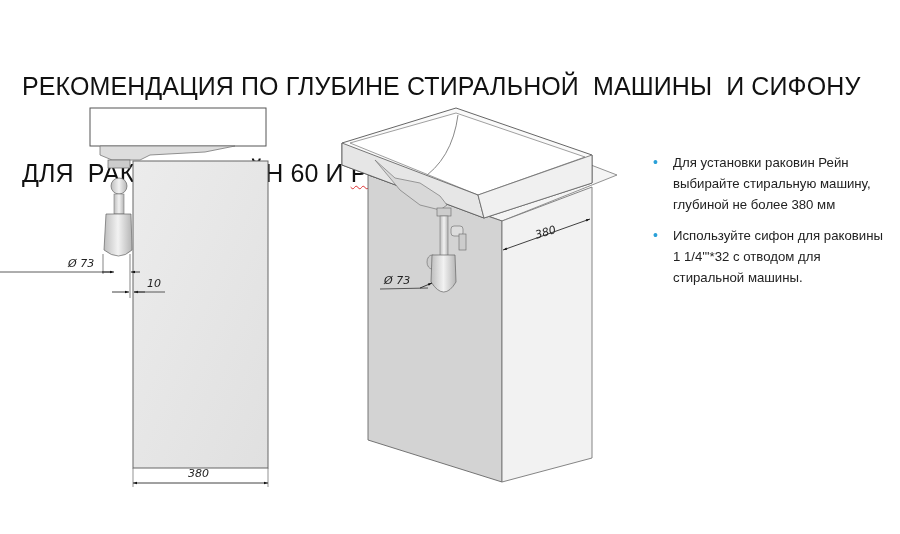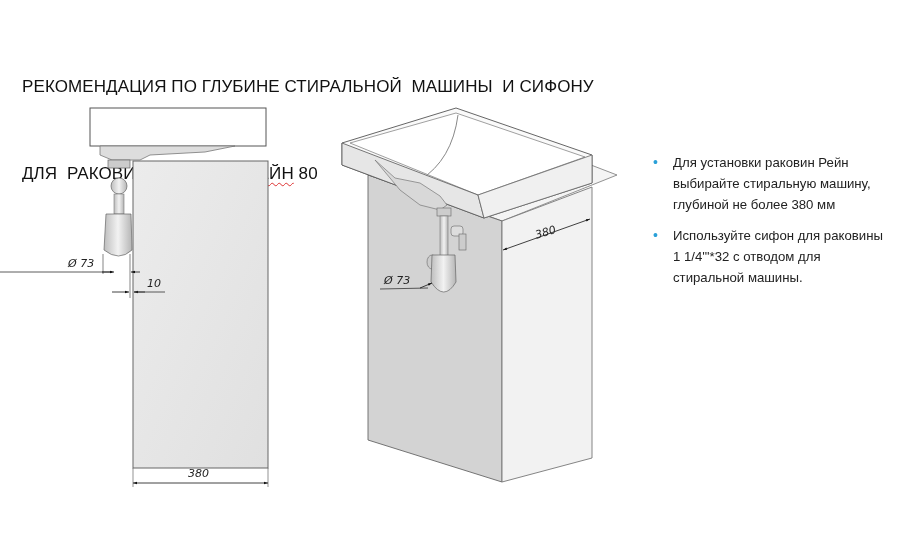--- a/index.html
+++ b/index.html
@@ -1,17 +1,17 @@
 <!DOCTYPE html>
 <html><head>
 <meta charset="utf-8">
 <style>
   html, body { margin:0; padding:0; background:#ffffff; }
   body { width:900px; height:534px; position:relative; overflow:hidden; font-family:"Liberation Sans", sans-serif; }
-  .title { position:absolute; left:22px; top:14px; font-size:17px; line-height:29px; color:#111; letter-spacing:0.1px; white-space:pre; }
+  .title { position:absolute; left:22px; top:14px; font-size:25px; line-height:29px; color:#111; letter-spacing:0.1px; white-space:pre; }
   .title .squiggle { text-decoration: underline wavy #d33; text-decoration-thickness:1px; text-underline-offset:3px; }
   svg.drawing { position:absolute; left:0; top:0; }
   .bullets { position:absolute; left:650px; top:152px; width:240px; margin:0; padding:0; list-style:none; font-size:13.2px; line-height:21px; color:#222; }
   .bullets li { position:relative; padding-left:23px; margin-bottom:10px; }
   .bullets li .dot { position:absolute; left:3px; top:0; color:#2aa0d8; font-size:14px; }
   .dimtext { font-family:"DejaVu Sans", sans-serif; font-style:italic; font-size:11px; fill:#222; }
 </style>
 </head>
 <body>
 

